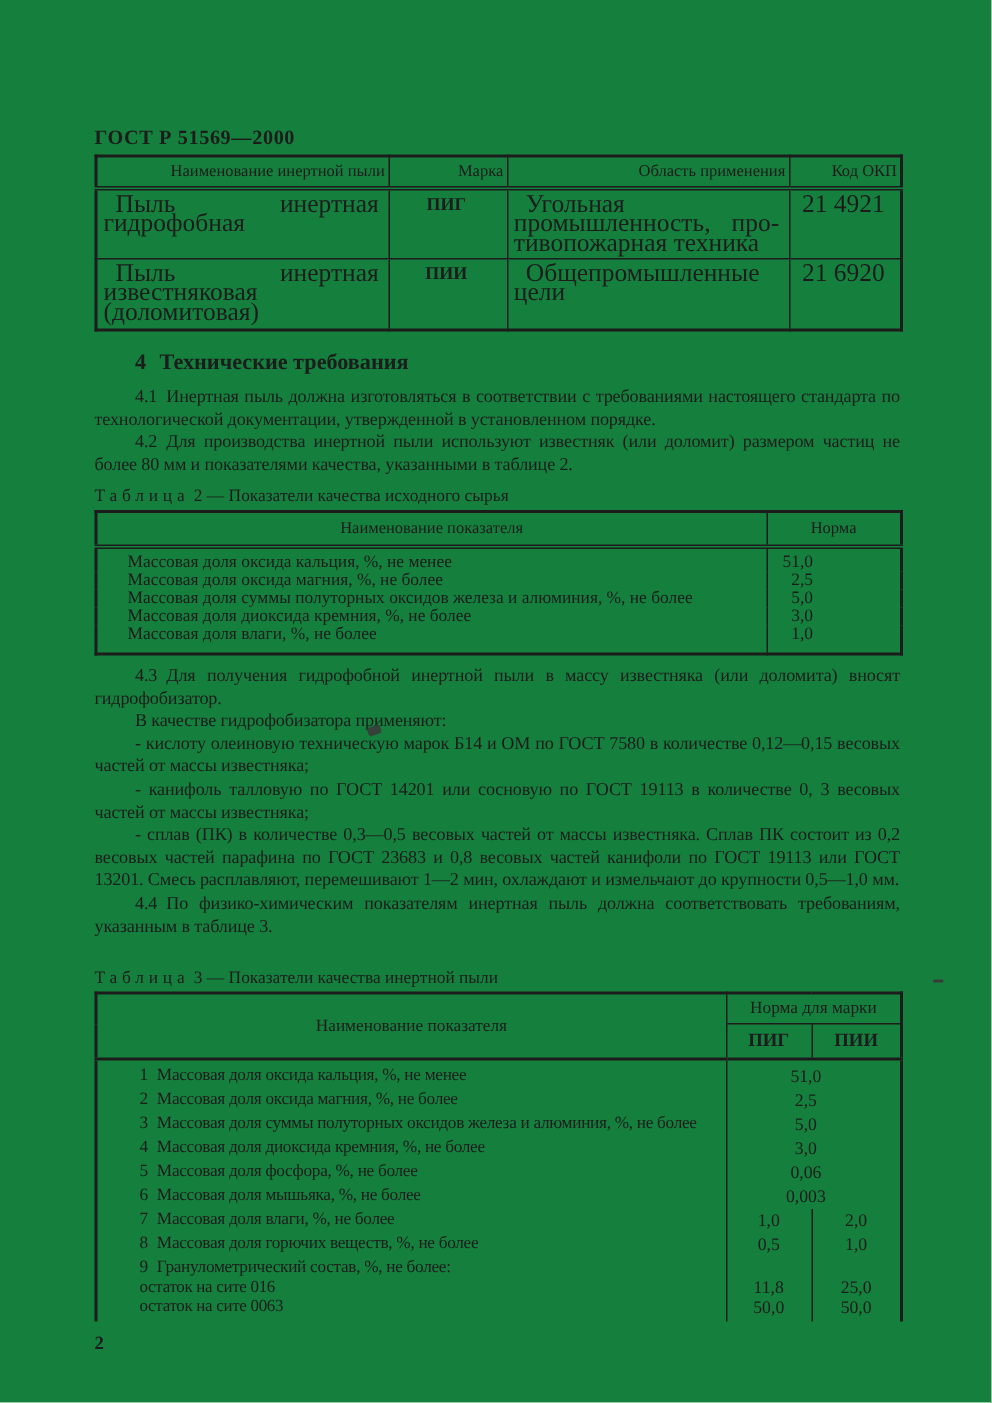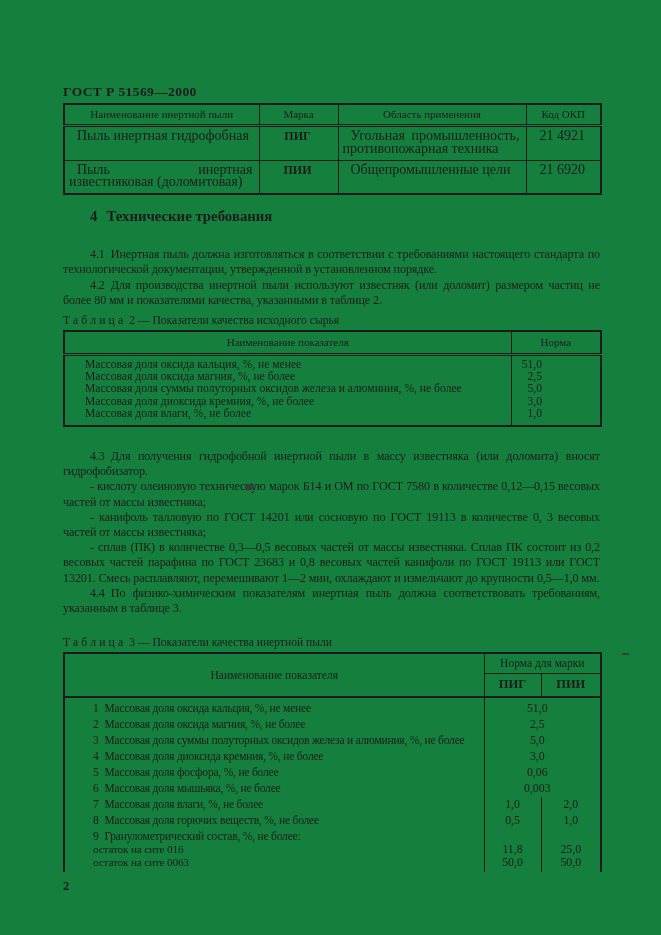--- a/index.html
+++ b/index.html
@@ -22,34 +22,34 @@
   .cap1 { margin-top: 14px; }
   .cap2 { margin-top: 6px; }
   .cap3 { margin-top: 20px; }
 
   table { border-collapse: collapse; width: 100%; table-layout: fixed; }
   th { font-weight: normal; }
 
   
   .t1 { margin-top: 3px; border: 2px solid #1c1c1c; }
   .t1 th {
-    font-size: 11px; text-align: center; vertical-align: middle;
+    font-size: 11px; text-align: right; vertical-align: middle;
     padding: 3px 2px 4px; border-bottom: 3px double #1c1c1c; margin-top: 11px;
   }
   .t1 th + th, .t1 td + td { border-left: 1px solid #1c1c1c; }
-  .t1 td { font-size: 14px; line-height: 12.8px; vertical-align: top; padding: 3px 6px 4px 4px; }
+  .t1 td { font-size: 17px; line-height: 12.8px; vertical-align: top; padding: 3px 6px 4px 4px; }
   .t1 tr.r2 td { border-top: 1px solid #1c1c1c; }
   .t1 .cell-name, .t1 .cell-area { text-align: justify; text-indent: 8px; }
   .t1 .cell-mark { text-align: center; font-weight: bold; font-size: 12px; text-indent: 0; }
   .t1 .cell-okp { text-align: center; text-indent: 0; }
 
   
   .sec-h { margin-top: 13px; padding-left: 27px; font-size: 14.8px; line-height: 17px; font-weight: bold; }
   .sec-h .sec-num { margin-right: 9px; }
-  .pb { margin-top: 22px; }
+  .pb { margin-top: 6px; }
   .pb p {
     font-size: 12.1px; line-height: 15.2px; text-align: justify;
     text-indent: 27px; letter-spacing: -0.1px; hyphens: manual; -webkit-hyphens: manual;
   }
   .pb p .pnum { margin-right: 6px; }
 
   
   .t2 { margin-top: 3px; border: 2px solid #1c1c1c; }
   .t2 th { font-size: 11px; text-align: center; padding: 4px 2px 5px; border-bottom: 3px double #1c1c1c; }
   .t2 .h-norm2 { border-left: 1px solid #1c1c1c; }
@@ -168,20 +168,21 @@
         </tr>
         <tr class="last">
           <td class="n2">Массовая доля влаги, %, не более</td>
           <td class="v2">1,0</td>
         </tr>
       </tbody>
     </table>
 
     <div class="pb">
       <p><span class="pnum">4.3</span><span>Для получения гидрофобной инертной пыли в массу известняка (или доломита) вносят гидрофобизатор.</span></p>
+      <p>В качестве гидрофобизатора применяют:</p>
       <p>- кислоту олеиновую техническую марок Б14 и ОМ по ГОСТ 7580 в количестве 0,12—0,15 весовых частей от массы известняка;</p>
       <p>- канифоль талловую по ГОСТ 14201 или сосновую по ГОСТ 19113 в количестве 0, 3 весовых частей от массы известняка;</p>
       <p>- сплав (ПК) в количестве 0,3—0,5 весовых частей от массы известняка. Сплав ПК состоит из 0,2 весовых частей парафина по ГОСТ 23683 и 0,8 весовых частей канифоли по ГОСТ 19113 или ГОСТ 13201. Смесь расплавляют, перемешивают 1—2 мин, охлаждают и измельчают до крупности 0,5—1,0 мм.</p>
       <p><span class="pnum">4.4</span><span>По физико-химическим показателям инертная пыль должна соответствовать требованиям, указанным в таблице 3.</span></p>
     </div>
 
     <div class="tcap cap3">
       <span class="spaced">Таблица</span>
       <span>3 — Показатели качества инертной пыли</span>
     </div>

